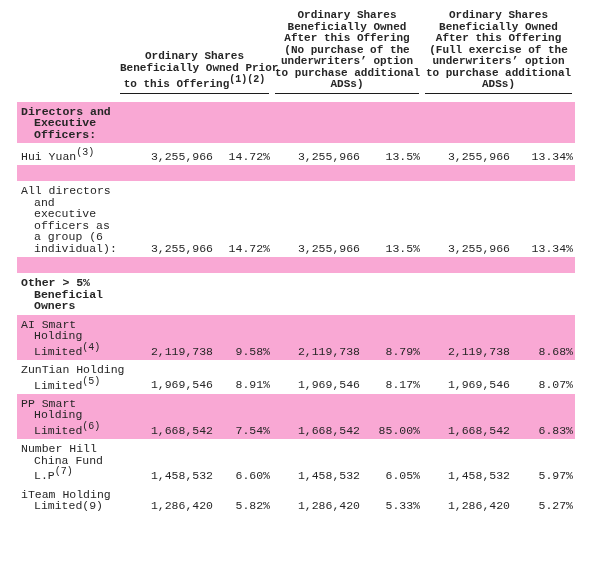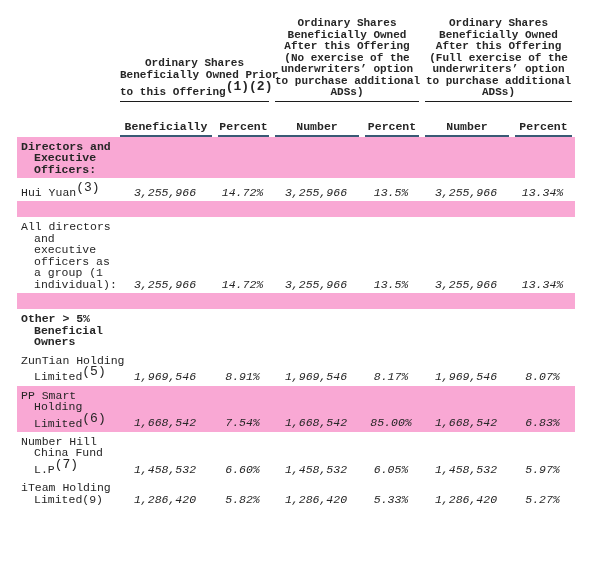--- a/index.html
+++ b/index.html
@@ -29,21 +29,21 @@
   col.c-pct1  { width: 57px; }
   col.c-num2  { width: 90px; }
   col.c-pct2  { width: 60px; }
   col.c-num3  { width: 90px; }
   col.c-pct3  { width: 63px; }
 
   thead th { font-weight: bold; padding: 0; vertical-align: bottom; }
   .group {
     border-bottom: 1px solid #1c1c1c;
     padding-bottom: 2px;
-    margin: 16px 3px;
+    margin: 8px 3px;
   }
   .group .ln {
     text-align: center;
     white-space: nowrap;
     line-height: 11.5px;
     font-size: 11px;
   }
   .sub {
     border-bottom: 2px solid #3a5a75;
     margin: 0 3px;
@@ -56,30 +56,29 @@
   tr.hl td { background: #f9a8d4; }
   td.lbl {
     padding: 4px 2px 3px 4px;
   }
   td.lbl .ln {
     line-height: 11.5px;
     white-space: nowrap;
   }
   td.lbl .ln + .ln { padding-left: 13px; }
   td.val {
-    text-align: center;
+    text-align: right;
     padding: 4px 2px 3px 0;
     white-space: nowrap;
     line-height: 11.5px;
-    font-style: italic;
   }
   tr.section td.lbl { font-weight: bold; }
   tr.spacer td { height: 16px; }
   sup {
-    font-size: 13px;
+    font-size: 10px;
     vertical-align: super;
   }
 </style>
 </head>
 <body>
 
 <div class="page">
   <table class="ownership">
     <colgroup>
       <col class="c-label">
@@ -98,59 +97,38 @@
               <div class="ln">Ordinary Shares</div>
               <div class="ln">Beneficially Owned Prior</div>
               <div class="ln">to this Offering<sup>(1)(2)</sup></div>
             </div>
           </th>
           <th class="gh" colspan="2">
             <div class="group">
               <div class="ln">Ordinary Shares</div>
               <div class="ln">Beneficially Owned</div>
               <div class="ln">After this Offering</div>
-              <div class="ln">(No exercise of the</div>
+              <div class="ln">(No purchase of the</div>
               <div class="ln">underwriters’ option</div>
               <div class="ln">to purchase additional</div>
               <div class="ln">ADSs)</div>
             </div>
           </th>
           <th class="gh" colspan="2">
             <div class="group">
               <div class="ln">Ordinary Shares</div>
               <div class="ln">Beneficially Owned</div>
               <div class="ln">After this Offering</div>
               <div class="ln">(Full exercise of the</div>
               <div class="ln">underwriters’ option</div>
               <div class="ln">to purchase additional</div>
               <div class="ln">ADSs)</div>
             </div>
           </th>
         </tr>
-        <tr>
-          <td></td>
-          <th>
-            <div class="sub">Beneficially</div>
-          </th>
-          <th>
-            <div class="sub">Percent</div>
-          </th>
-          <th>
-            <div class="sub">Number</div>
-          </th>
-          <th>
-            <div class="sub">Percent</div>
-          </th>
-          <th>
-            <div class="sub">Number</div>
-          </th>
-          <th>
-            <div class="sub">Percent</div>
-          </th>
-        </tr>
       </thead>
     <tbody>
         <tr class="hl section">
           <td class="lbl">
             <div class="ln">Directors and</div>
             <div class="ln">Executive</div>
             <div class="ln">Officers:</div>
           </td>
           <td class="val"></td>
           <td class="val"></td>
@@ -172,21 +150,21 @@
         </tr>
         <tr class="hl spacer">
           <td colspan="7"></td>
         </tr>
         <tr class="entity">
           <td class="lbl">
             <div class="ln">All directors</div>
             <div class="ln">and</div>
             <div class="ln">executive</div>
             <div class="ln">officers as</div>
-            <div class="ln">a group (1</div>
+            <div class="ln">a group (6</div>
             <div class="ln">individual):</div>
           </td>
           <td class="val">3,255,966</td>
           <td class="val">14.72%</td>
           <td class="val">3,255,966</td>
           <td class="val">13.5%</td>
           <td class="val">3,255,966</td>
           <td class="val">13.34%</td>
         </tr>
         <tr class="hl spacer">
@@ -197,20 +175,33 @@
             <div class="ln">Other &gt; 5%</div>
             <div class="ln">Beneficial</div>
             <div class="ln">Owners</div>
           </td>
           <td class="val"></td>
           <td class="val"></td>
           <td class="val"></td>
           <td class="val"></td>
           <td class="val"></td>
           <td class="val"></td>
+        </tr>
+        <tr class="hl entity">
+          <td class="lbl">
+            <div class="ln">AI Smart</div>
+            <div class="ln">Holding</div>
+            <div class="ln">Limited<sup>(4)</sup></div>
+          </td>
+          <td class="val">2,119,738</td>
+          <td class="val">9.58%</td>
+          <td class="val">2,119,738</td>
+          <td class="val">8.79%</td>
+          <td class="val">2,119,738</td>
+          <td class="val">8.68%</td>
         </tr>
         <tr class="entity">
           <td class="lbl">
             <div class="ln">ZunTian Holding</div>
             <div class="ln">Limited<sup>(5)</sup></div>
           </td>
           <td class="val">1,969,546</td>
           <td class="val">8.91%</td>
           <td class="val">1,969,546</td>
           <td class="val">8.17%</td>

